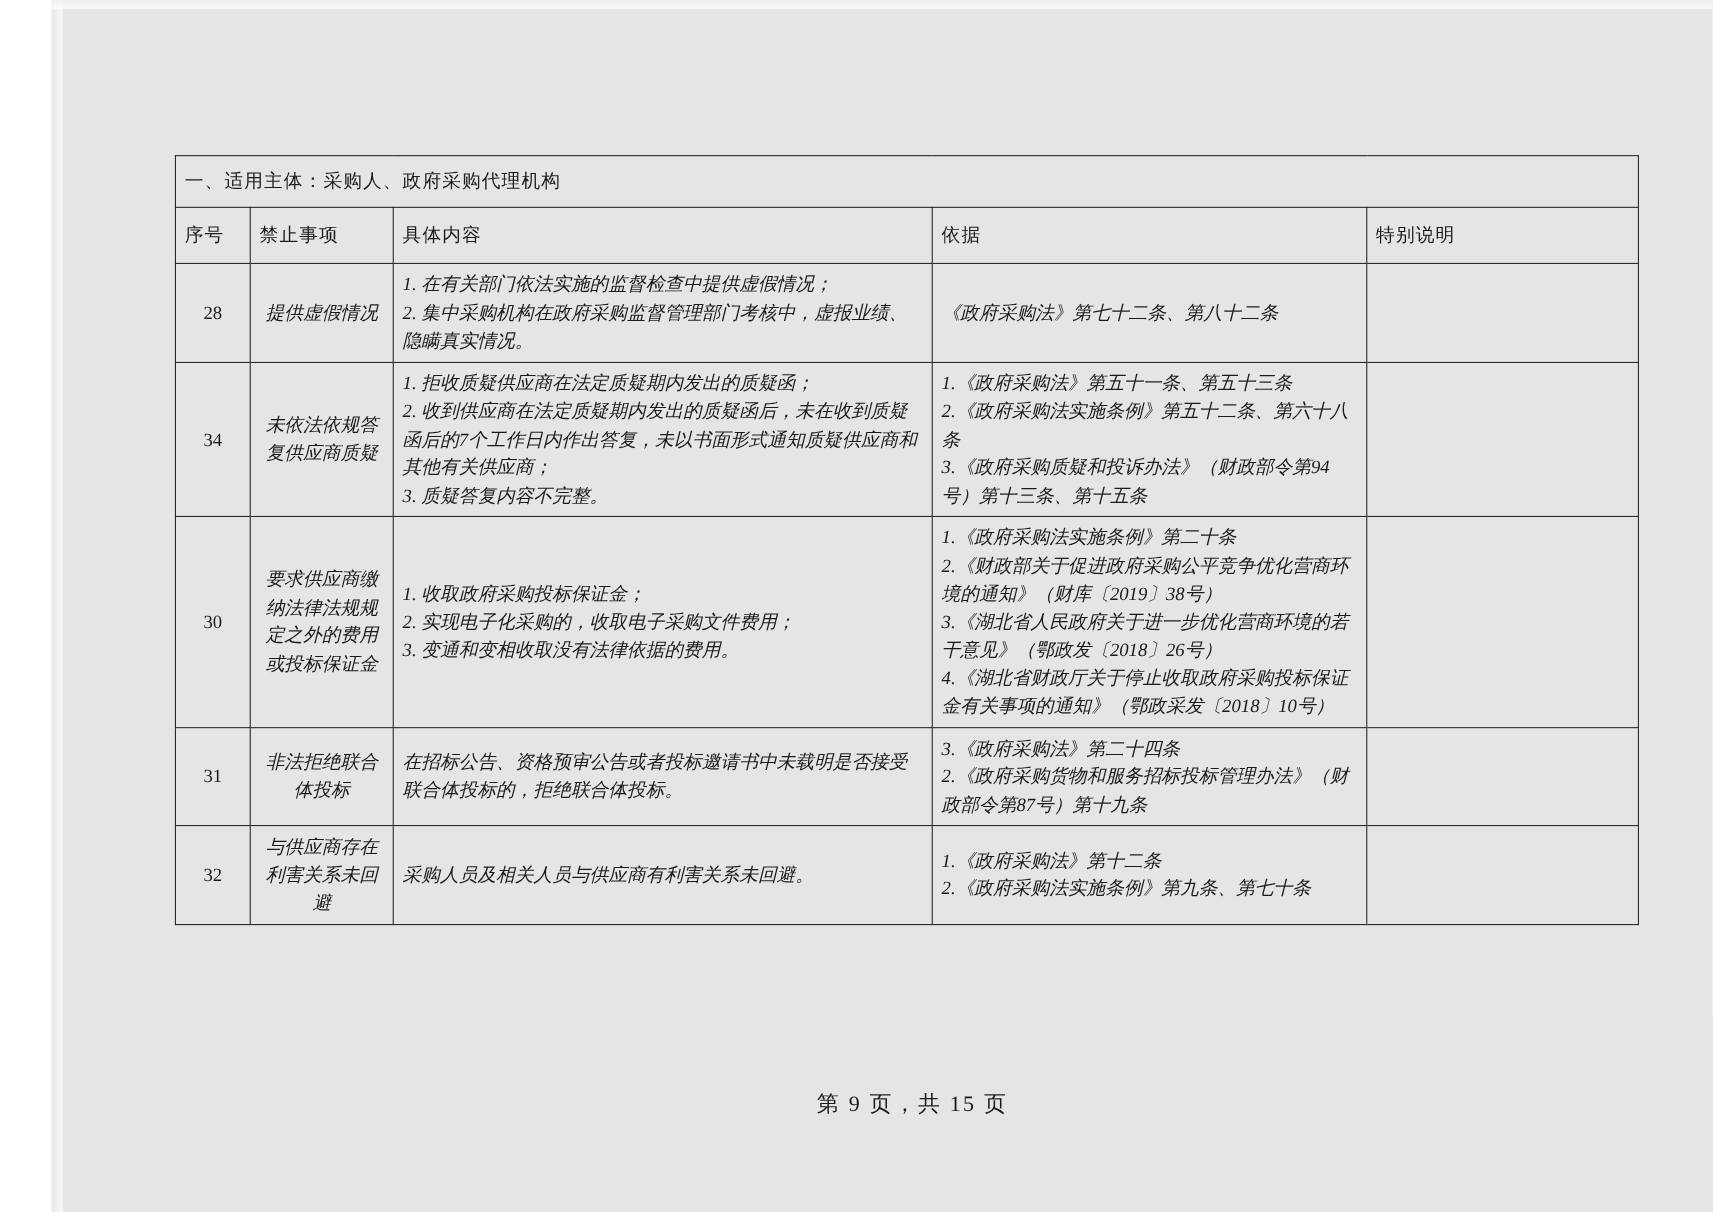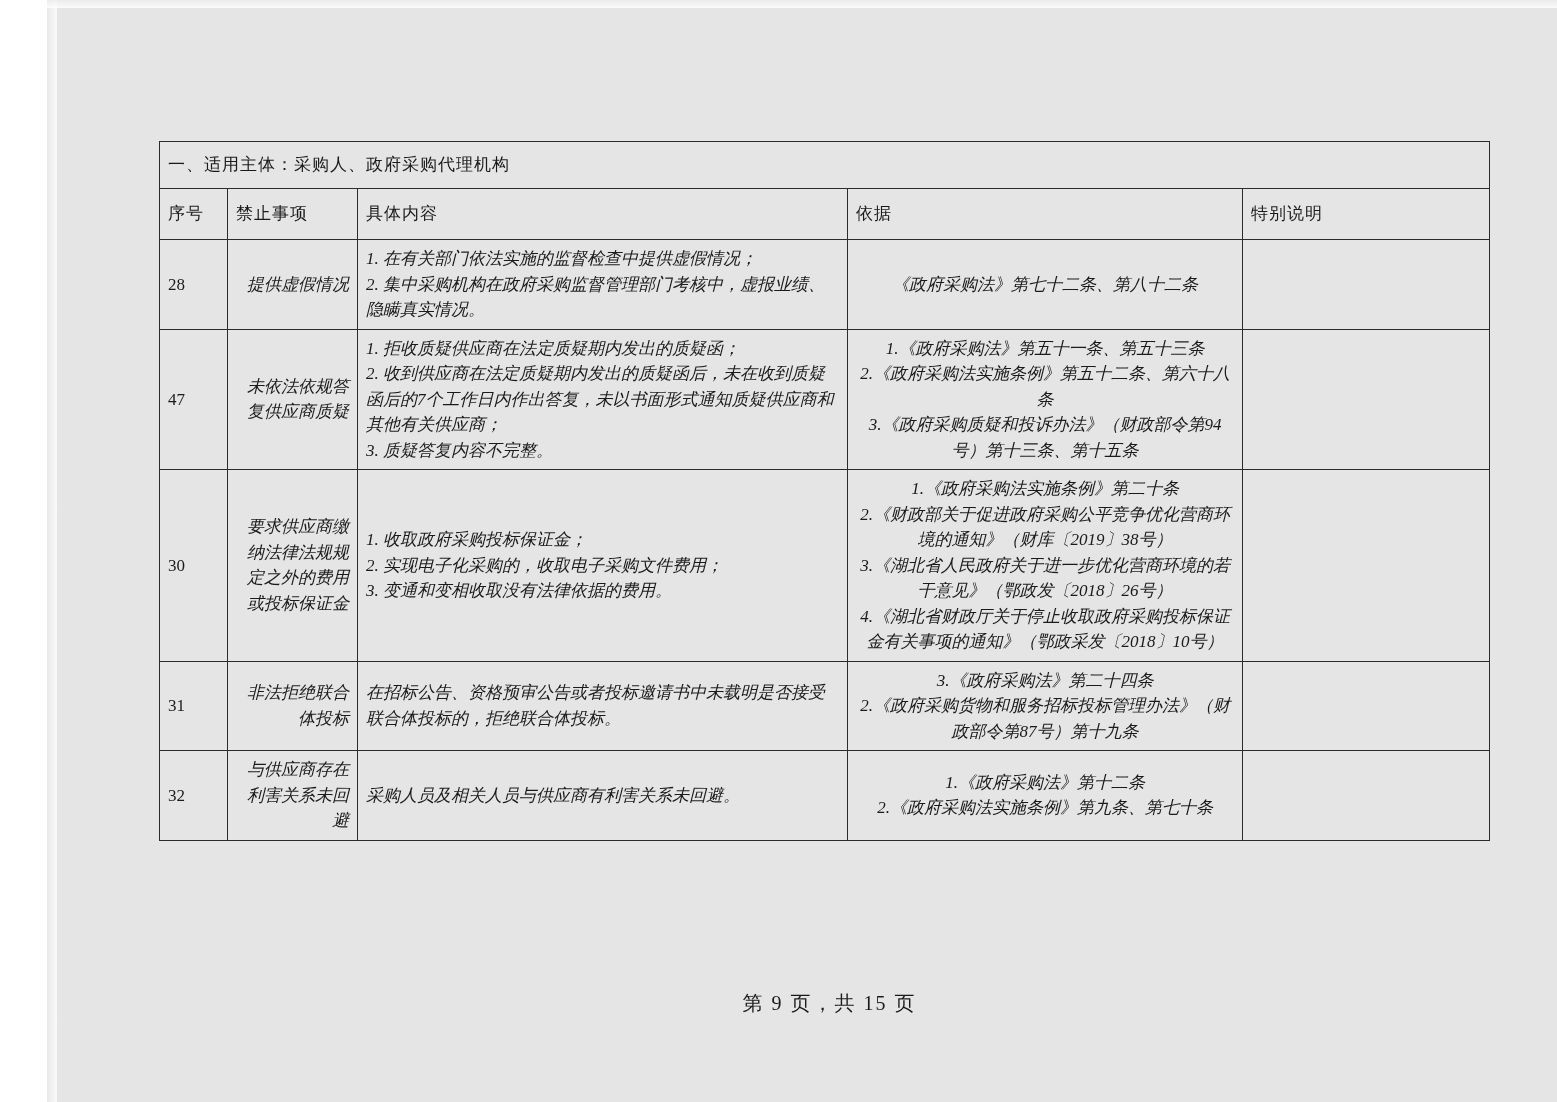--- a/index.html
+++ b/index.html
@@ -55,38 +55,38 @@
     height: 38px;
     padding: 6px 4px;
   }
   .col-no     { width: 68px; }
   .col-item   { width: 130px; }
   .col-detail { width: 490px; }
   .col-basis  { width: 395px; }
   .col-note   { width: 247px; }
 
   .cell-no {
-    text-align: left;
+    text-align: center;
     font-size: 18px;
   }
   .cell-item {
-    text-align: right;
+    text-align: center;
     font-size: 17px;
     line-height: 1.55;
     padding-left: 6px;
     padding-right: 2px;
   }
   .cell-detail {
     text-align: left;
     font-size: 17px;
     line-height: 1.62;
     padding-left: 6px;
   }
   .cell-basis {
-    text-align: center;
+    text-align: left;
     font-size: 17px;
     line-height: 1.62;
     padding-left: 6px;
   }
   .cell-note {
     text-align: left;
   }
   .multiline {
     white-space: pre-wrap;
     font-style: italic;
@@ -146,21 +146,21 @@
       <tr>
         <td class="cell-no">28</td>
         <td class="cell-item multiline">提供虚假情况</td>
         <td class="cell-detail multiline">1. 在有关部门依法实施的监督检查中提供虚假情况；
 2. 集中采购机构在政府采购监督管理部门考核中，虚报业绩、隐瞒真实情况。</td>
         <td class="cell-basis multiline">《政府采购法》第七十二条、第八十二条</td>
         <td class="cell-note"></td>
       </tr>
 
       <tr>
-        <td class="cell-no">47</td>
+        <td class="cell-no">34</td>
         <td class="cell-item multiline">未依法依规答复供应商质疑</td>
         <td class="cell-detail multiline">1. 拒收质疑供应商在法定质疑期内发出的质疑函；
 2. 收到供应商在法定质疑期内发出的质疑函后，未在收到质疑函后的7个工作日内作出答复，未以书面形式通知质疑供应商和其他有关供应商；
 3. 质疑答复内容不完整。</td>
         <td class="cell-basis multiline">1.《政府采购法》第五十一条、第五十三条
 2.《政府采购法实施条例》第五十二条、第六十八条
 3.《政府采购质疑和投诉办法》（财政部令第94号）第十三条、第十五条</td>
         <td class="cell-note"></td>
       </tr>
 

